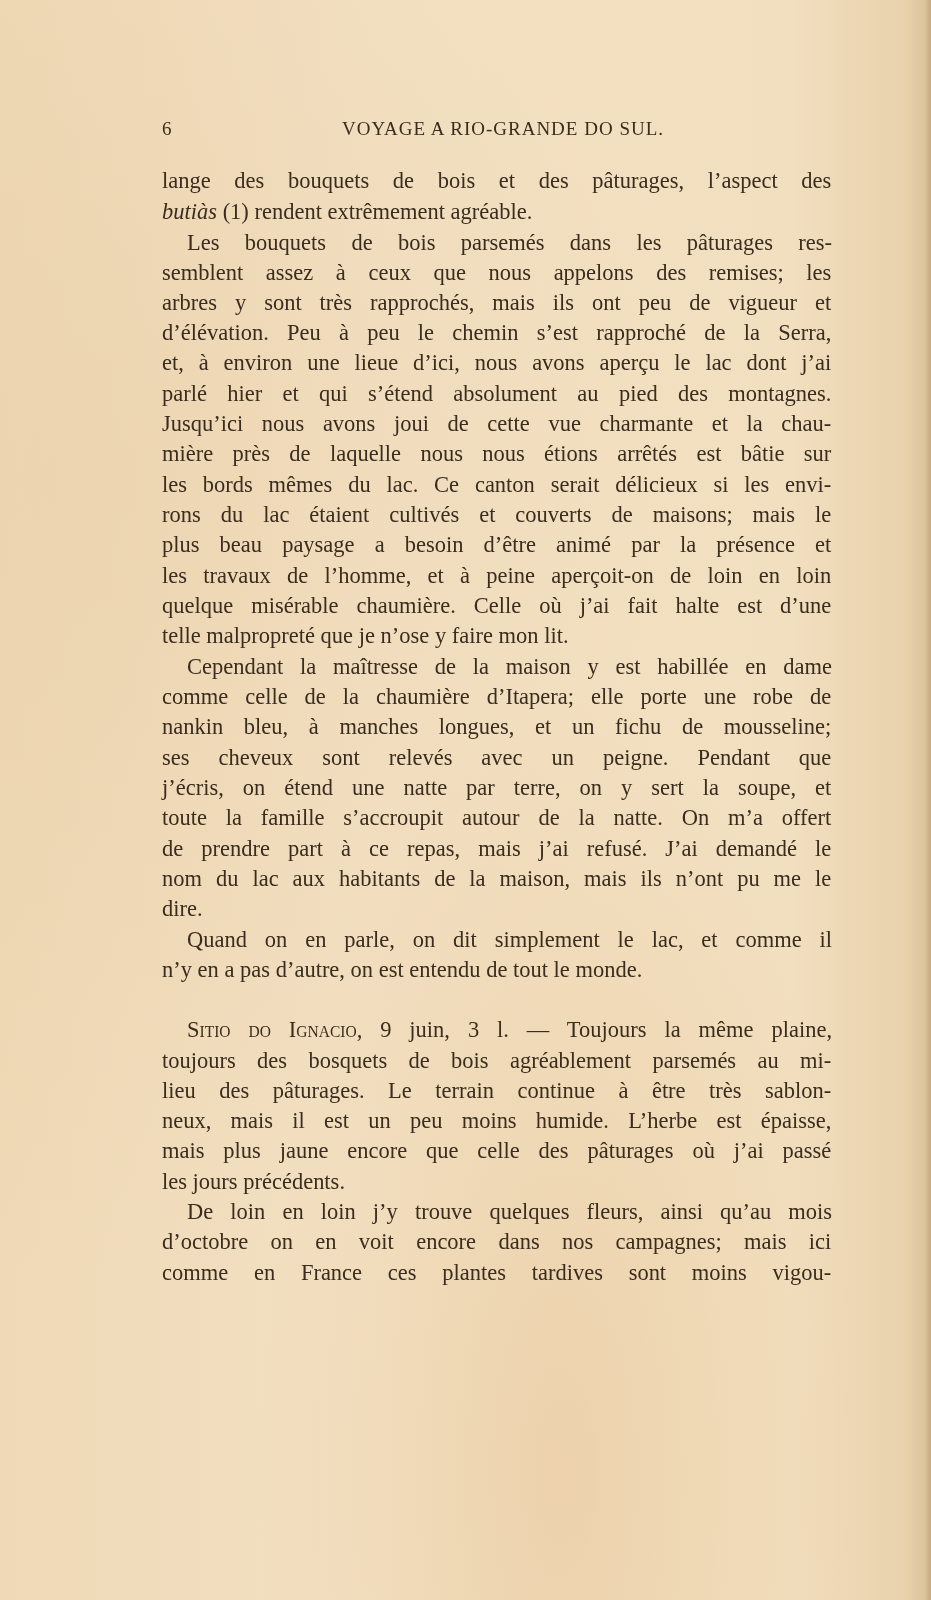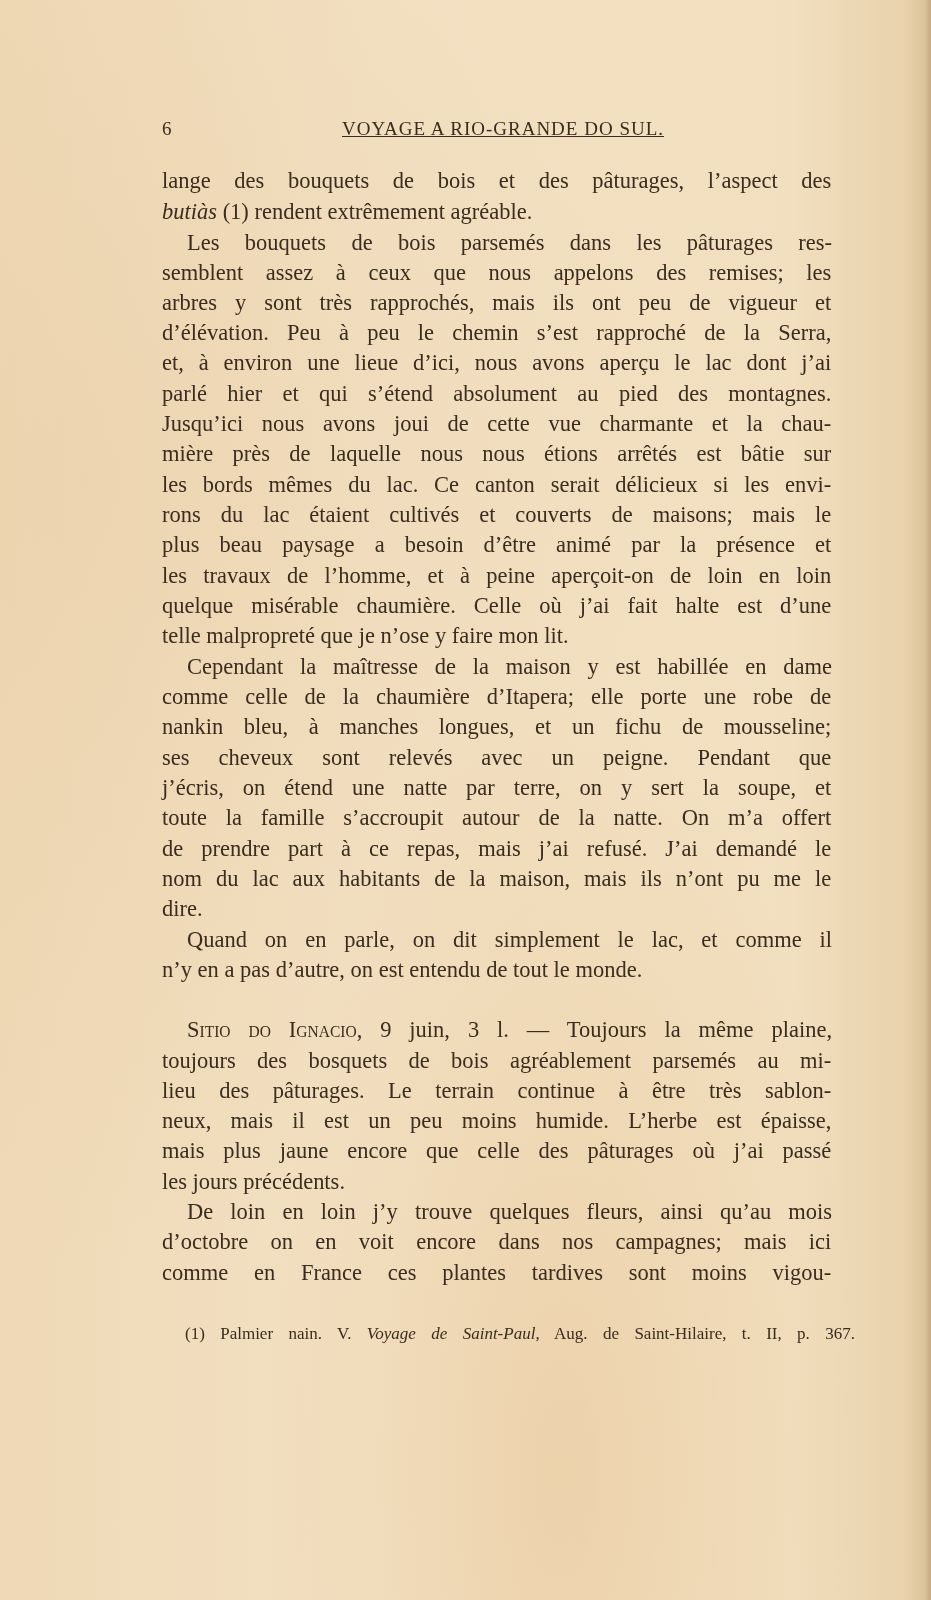--- a/index.html
+++ b/index.html
@@ -18,21 +18,21 @@
     }
     .edge {
       position: absolute; right: 0; top: 0; width: 6px; height: 1600px;
       background: linear-gradient(90deg, rgba(190,160,120,0) 0%, rgba(170,140,100,0.45) 100%);
     }
     .runhead {
       position: absolute; top: 118px; left: 162px; width: 700px; height: 24px;
       font-family: "Liberation Serif", serif; font-size: 19px; letter-spacing: 0.5px;
     }
     .runhead .pno { position: absolute; left: 0; top: 0; }
-    .runhead .rtitle { position: absolute; left: 180px; top: 0; letter-spacing: 1px; text-decoration: underline; }
+    .runhead .rtitle { position: absolute; left: 180px; top: 0; letter-spacing: 1px; }
     .line {
       position: absolute; left: 162px; width: 690px;
       font-family: "Liberation Serif", serif;
       font-size: 23.2px; line-height: 30px; white-space: nowrap;
       text-align: justify; text-align-last: justify;
       transform: scaleX(0.97); transform-origin: left center;
     }
     .line.indent { left: 187px; width: 665px; }
     .line.last { text-align-last: left; }
     .sc { font-variant: small-caps; }
@@ -87,14 +87,13 @@
     <div class="line" style="top:1045px">toujours des bosquets de bois agréablement parsemés au mi-</div>
     <div class="line" style="top:1075px">lieu des pâturages. Le terrain continue à être très sablon-</div>
     <div class="line" style="top:1105px">neux, mais il est un peu moins humide. L’herbe est épaisse,</div>
     <div class="line" style="top:1135px">mais plus jaune encore que celle des pâturages où j’ai passé</div>
     <div class="line last" style="top:1166px">les jours précédents.</div>
     <div class="line indent" style="top:1196px">De loin en loin j’y trouve quelques fleurs, ainsi qu’au mois</div>
     <div class="line" style="top:1226px">d’octobre on en voit encore dans nos campagnes; mais ici</div>
     <div class="line" style="top:1257px">comme en France ces plantes tardives sont moins vigou-</div>
   </div>
 
-  <div class="fn"><span>(1)</span> <span>Palmier nain. V.</span> <span class="it">Voyage de Saint-Paul</span><span>, Aug. de Saint-Hilaire, t. II, p. 367.</span></div>
 </div>
 
 </body></html>

